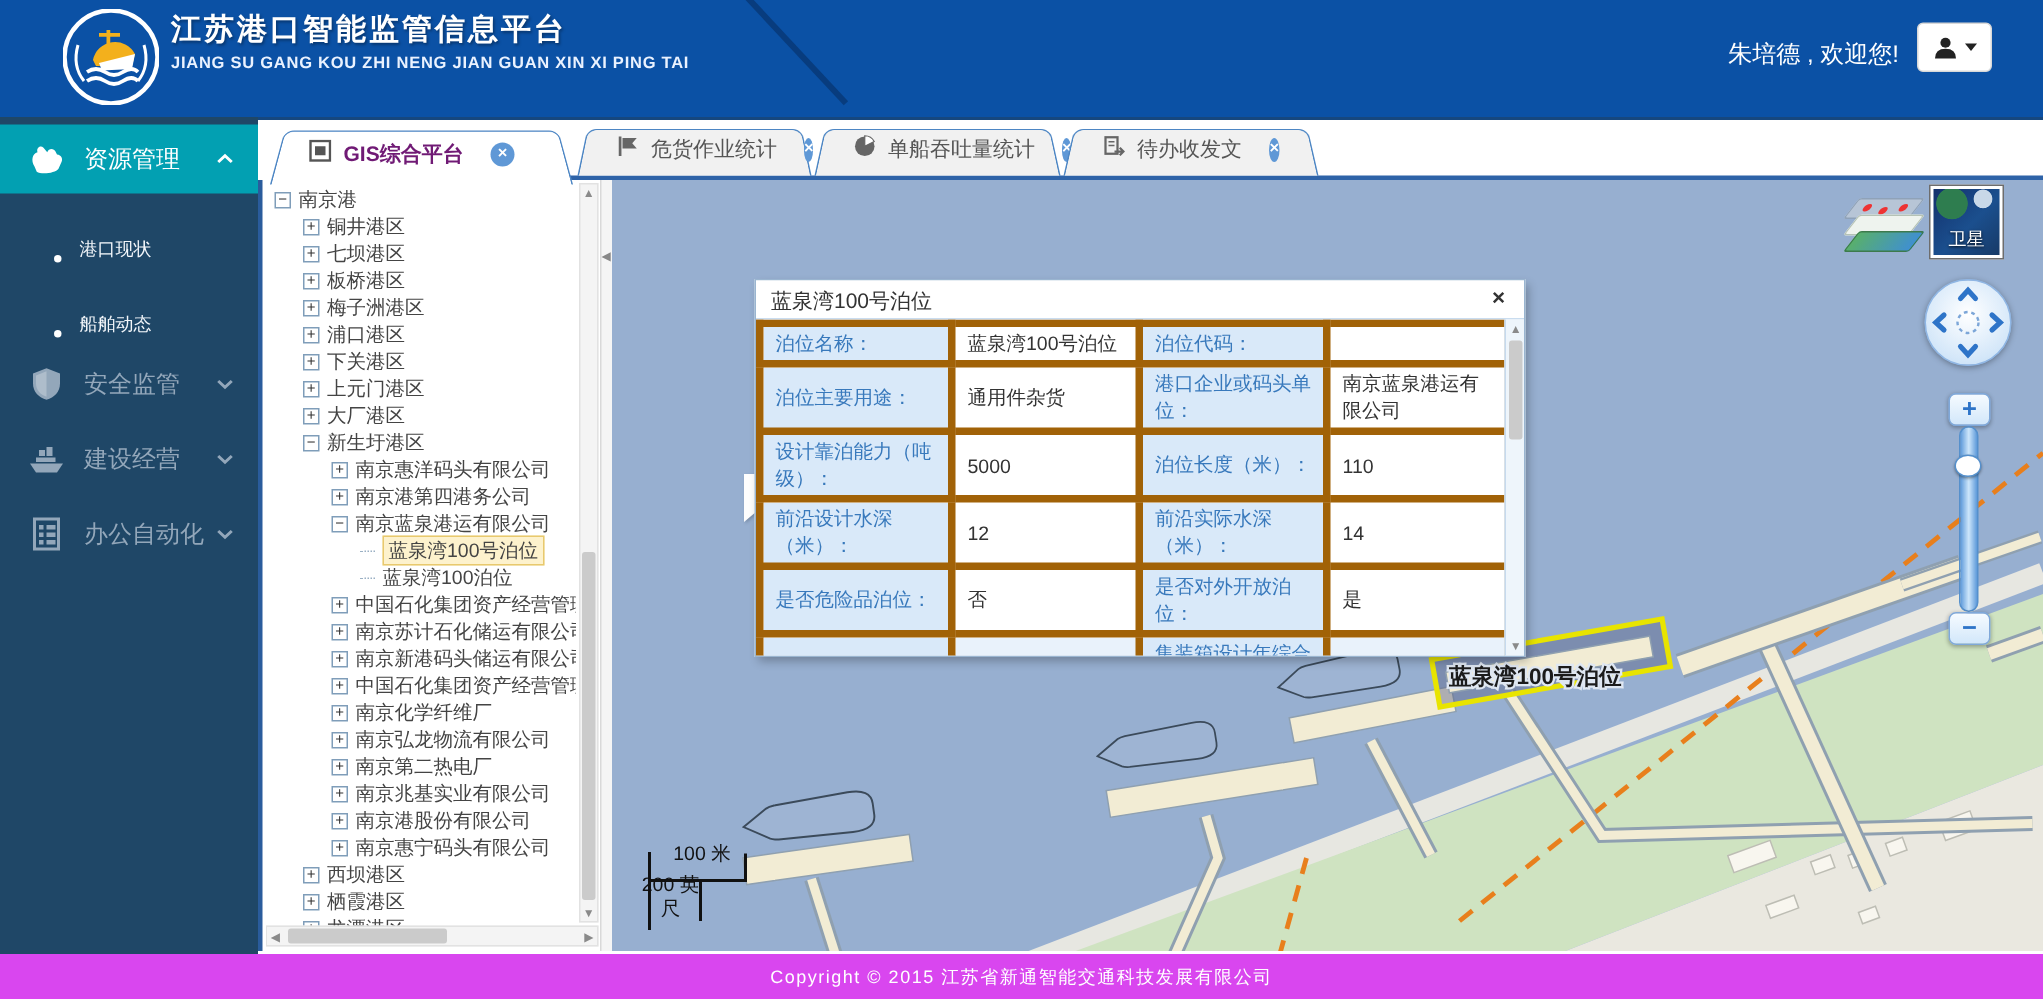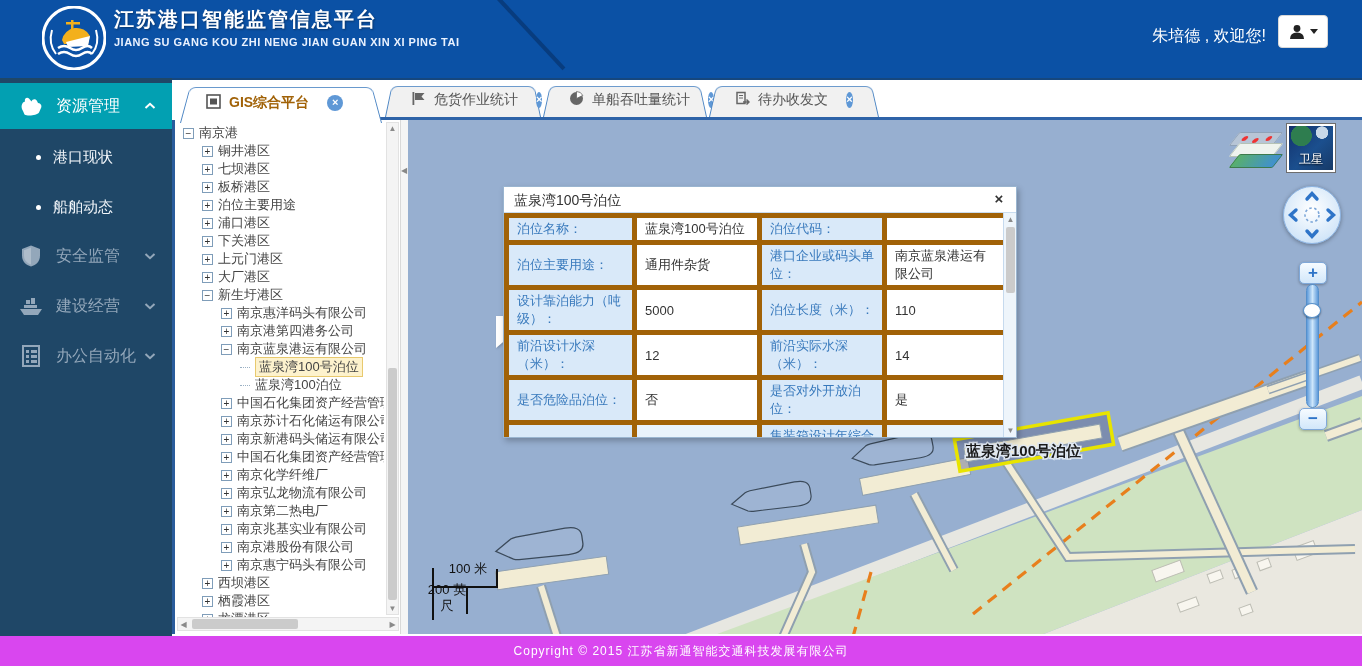--- a/index.html
+++ b/index.html
@@ -17,33 +17,33 @@
   #user-btn{position:absolute;right:34px;top:15px;width:50px;height:33px;background:#fff;border:1px solid #d8d8d8;border-radius:4px;display:flex;align-items:center;justify-content:center;gap:4px;cursor:pointer;}
   #user-btn .caret{width:0;height:0;border-left:4px solid transparent;border-right:4px solid transparent;border-top:5px solid #222;}
 
   
   #sidebar{position:absolute;left:0;top:78px;width:172px;height:558px;background:#1f4767;}
   .sb-row{position:absolute;left:0;width:172px;display:flex;align-items:center;cursor:pointer;}
   .sb-group{color:#93a7ba;font-size:16px;}
   .sb-group .sb-icon{margin-left:18px;margin-right:12px;display:inline-flex;width:26px;justify-content:center;}
   .sb-group.active{background:#02a0b2;color:#fff;}
   .sb-chev{position:absolute;right:16px;display:inline-flex;}
-  .sb-sub{color:#f2f6fa;font-size:15px;}
+  .sb-sub{color:#f2f6fa;font-size:12px;align-items:flex-end;}
   .sb-sub .dot{margin-left:36px;margin-right:12px;width:5px;height:5px;border-radius:50%;background:#fff;}
 
   
   #tabbar{position:absolute;left:172px;top:78px;width:1190px;height:42px;background:#fff;border-top:2px solid #16477e;}
   #tabline{position:absolute;left:200px;top:37px;right:0;height:3px;background:#2e63a8;}
   .tab{position:absolute;top:3px;height:34px;cursor:pointer;}
   .tab .tab-bg{position:absolute;inset:0;background:#f1f1f1;border:1px solid #4d86c4;border-bottom:none;border-radius:7px 7px 0 0;transform:perspective(26px) rotateX(4deg);transform-origin:50% 100%;}
   .tab.active{height:40px;z-index:4;}
   .tab.active .tab-bg{background:#fff;}
   .tab .tab-inner{position:relative;display:flex;align-items:center;height:100%;padding:0 26px;gap:8px;}
   .tab-label{font-size:14px;color:#555;white-space:nowrap;}
-  .tab.active .tab-label{color:#a16207;font-weight:bold;}
+  .tab.active .tab-label{color:#701a75;font-weight:bold;}
   .tab-close{width:16px;height:16px;border-radius:50%;background:#5f98d6;color:#fff;font-size:11px;line-height:15px;text-align:center;font-weight:bold;margin-left:10px;cursor:pointer;}
 
   
   #treepanel{position:absolute;left:172px;top:120px;width:228px;height:514px;background:#fff;border-left:3px solid #2a5c9c;overflow:hidden;}
   .tree-row{position:relative;height:18px;line-height:18px;display:flex;align-items:center;white-space:nowrap;font-size:13px;color:#444;cursor:pointer;}
   .tbox{flex:0 0 11px;width:11px;height:11px;border:1px solid #7f9db9;background:#fff;font-size:10px;line-height:9px;text-align:center;color:#333;margin-right:5px;}
   .tdash{flex:0 0 10px;border-top:1px dotted #9ab0c4;margin-right:5px;}
   .tlabel{overflow:hidden;text-overflow:clip;}
   .tlabel.selected{background:#fdf2cd;border:1px solid #e8c96e;padding:0 3px;}
   
@@ -272,21 +272,21 @@
         <div class="tree-row" style="padding-left: 23px;">
           <span class="tbox">+</span>
           <span class="tlabel">七坝港区</span>
         </div>
         <div class="tree-row" style="padding-left: 23px;">
           <span class="tbox">+</span>
           <span class="tlabel">板桥港区</span>
         </div>
         <div class="tree-row" style="padding-left: 23px;">
           <span class="tbox">+</span>
-          <span class="tlabel">泊位主要用途</span>
+          <span class="tlabel">梅子洲港区</span>
         </div>
         <div class="tree-row" style="padding-left: 23px;">
           <span class="tbox">+</span>
           <span class="tlabel">浦口港区</span>
         </div>
         <div class="tree-row" style="padding-left: 23px;">
           <span class="tbox">+</span>
           <span class="tlabel">下关港区</span>
         </div>
         <div class="tree-row" style="padding-left: 23px;">

